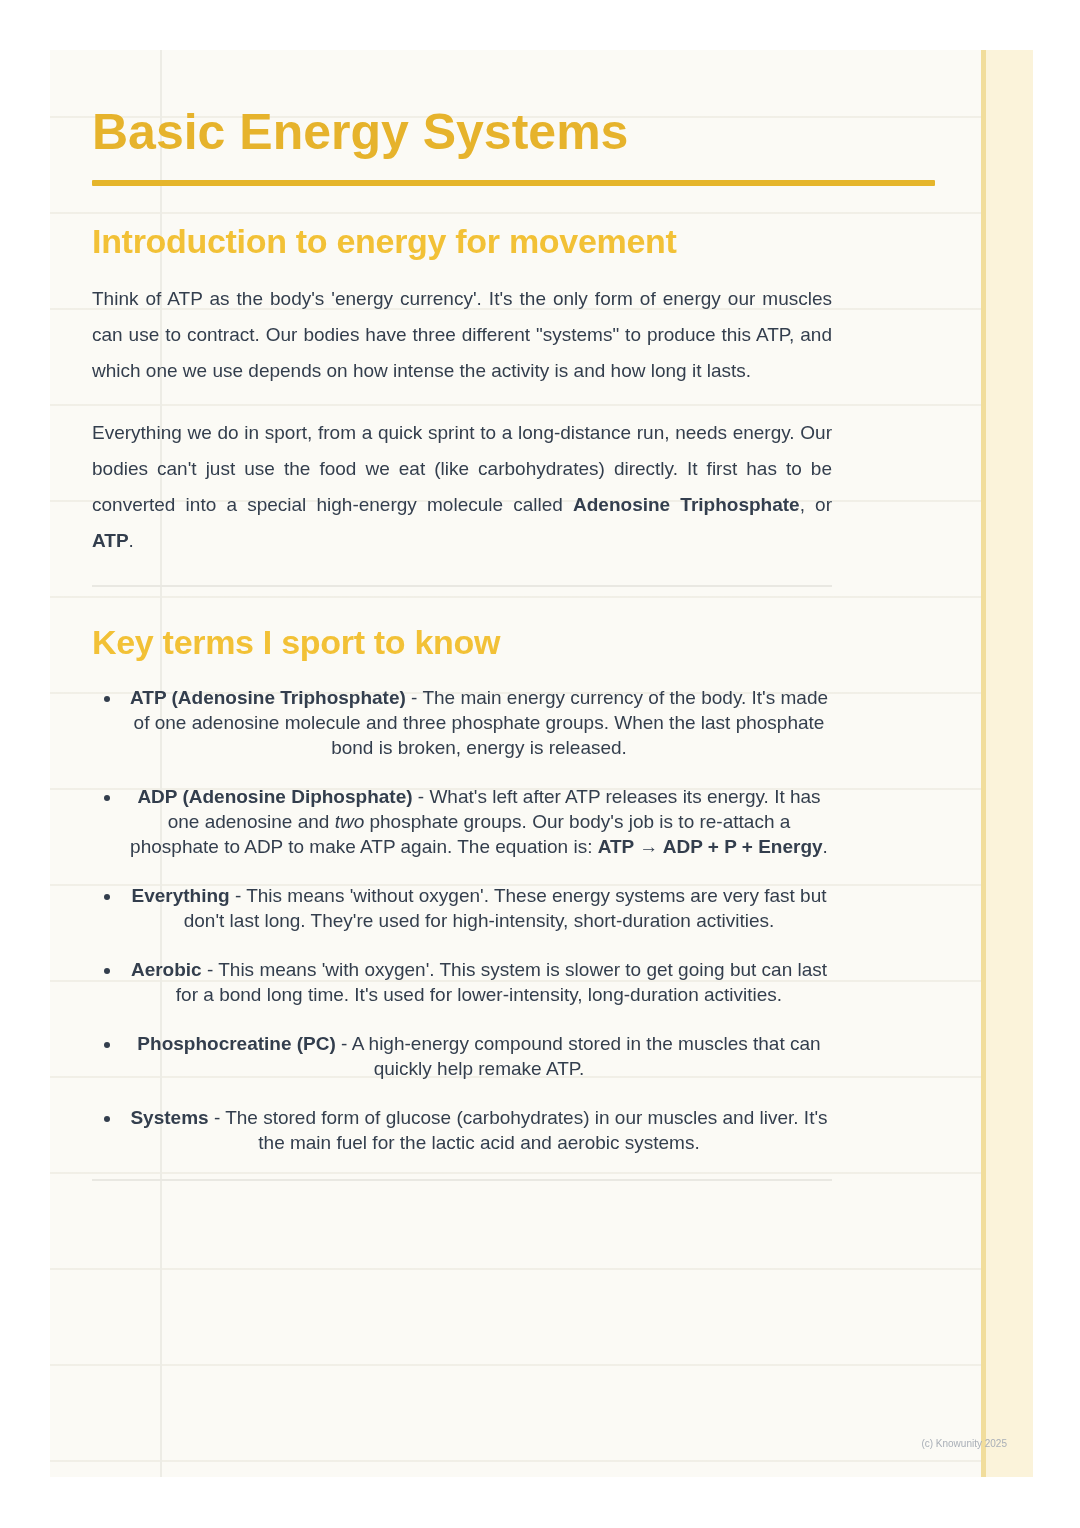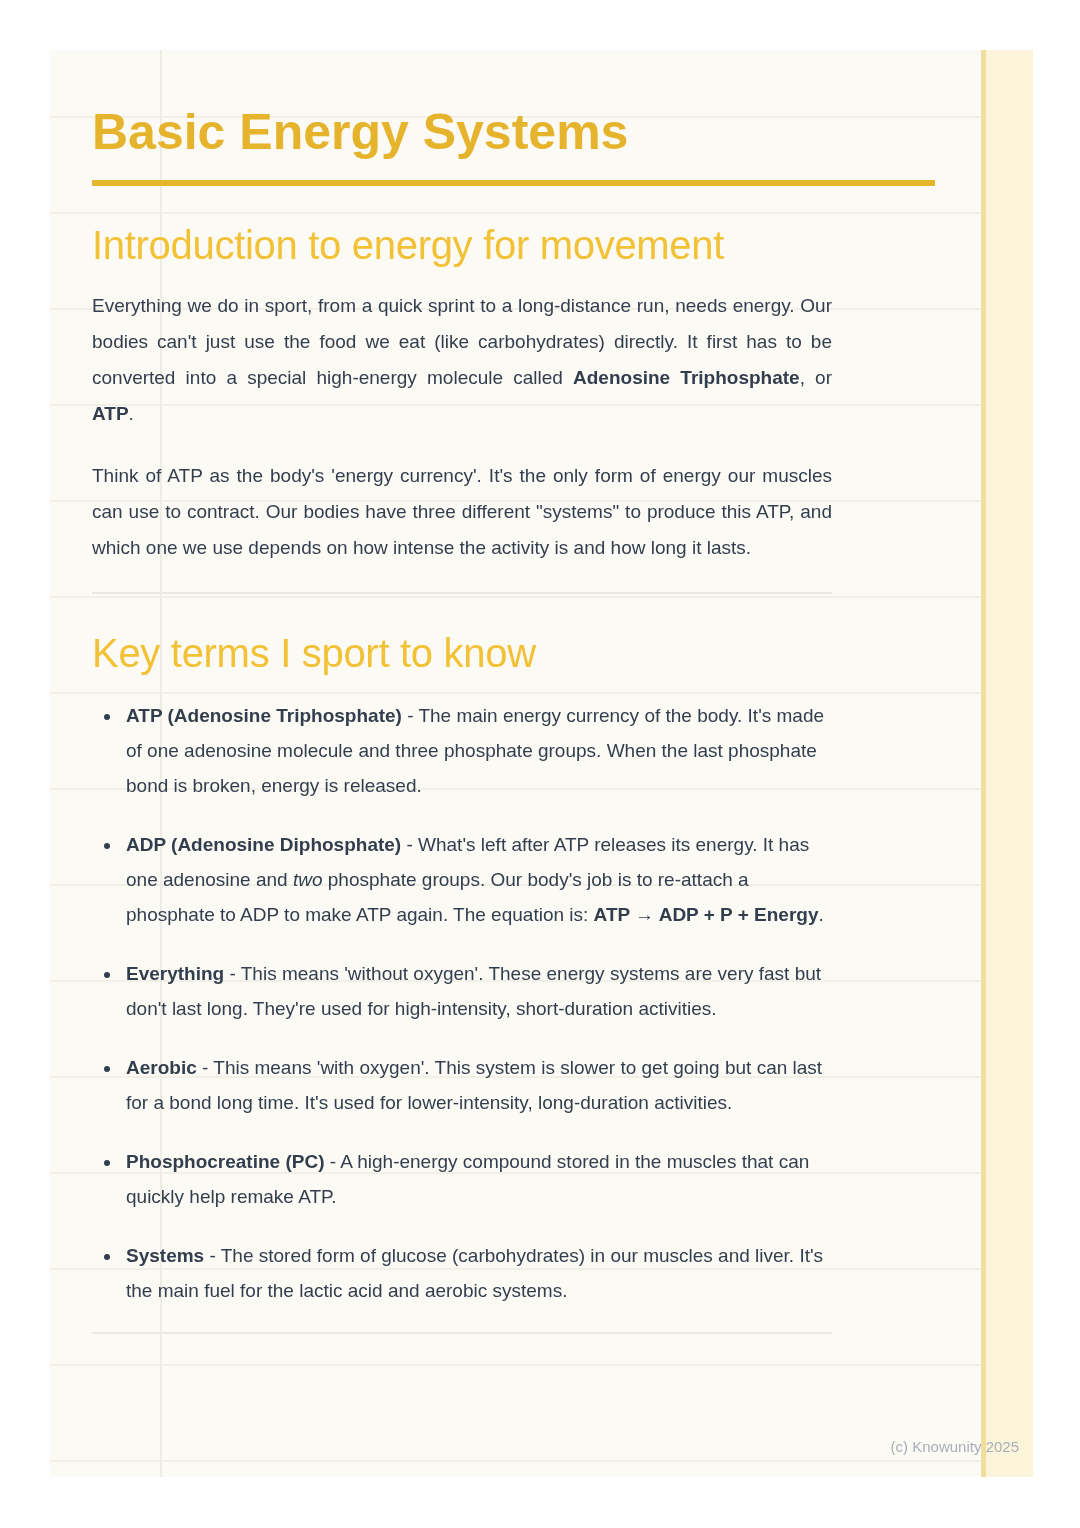--- a/index.html
+++ b/index.html
@@ -57,23 +57,23 @@
   }
   .title-rule {
     width: 843px;
     height: 6px;
     background: #E5B52B;
     margin: 21px 0 13px 0;
     border-radius: 1px;
   }
   h2.section-heading {
     margin: 38px 0 22px 0;
-    font-size: 40px;
+    font-size: 34px;
     line-height: 1.05;
-    font-weight: normal;
+    font-weight: bold;
     letter-spacing: -0.3px;
     color: #F2C136;
   }
   p.body-para {
     margin: 0 0 26px 0;
     font-size: 19px;
     line-height: 36px;
     text-align: justify;
     color: #333E4D;
   }
@@ -82,32 +82,33 @@
     border-top: 2px solid #E9E8E2;
     margin: 0;
   }
   ul.term-list {
     margin: 24px 0 12px 0;
     padding-left: 30px;
     list-style: disc;
   }
   ul.term-list > li {
     font-size: 19px;
-    line-height: 35px;
+    line-height: 25px;
     margin-bottom: 24px;
     padding-left: 4px;
     color: #333E4D;
+    text-align: center;
   }
   ul.term-list > li::marker { color: #333E4D; }
   b { font-weight: bold; }
   i { }
   .watermark {
     position: absolute;
-    right: 14px; top: 1388px;
-    font-size: 15px;
+    right: 26px; top: 1388px;
+    font-size: 10px;
     color: #A9AFB7;
     z-index: 3;
   }
 </style>
 </head>
 <body>
 
 <div class="canvas">
   <div class="page">
 
@@ -115,22 +116,22 @@
     <div class="side-band"></div>
 
     <div class="content">
 
       <h1 class="doc-title">Basic Energy Systems</h1>
 
       <div class="title-rule"></div>
 
       <section>
         <h2 class="section-heading">Introduction to energy for movement</h2>
+        <p class="body-para"><span>Think of ATP as the body's 'energy currency'. It's the only form of energy our muscles can use to contract. Our bodies have three different "systems" to produce this ATP, and which one we use depends on how intense the activity is and how long it lasts.</span></p>
         <p class="body-para"><span>Everything we do in sport, from a quick sprint to a long-distance run, needs energy. Our bodies can't just use the food we eat (like carbohydrates) directly. It first has to be converted into a special high-energy molecule called </span><b>Adenosine Triphosphate</b><span>, or </span><b>ATP</b><span>.</span></p>
-        <p class="body-para"><span>Think of ATP as the body's 'energy currency'. It's the only form of energy our muscles can use to contract. Our bodies have three different "systems" to produce this ATP, and which one we use depends on how intense the activity is and how long it lasts.</span></p>
       </section>
 
       <hr class="divider">
 
       <section>
         <h2 class="section-heading">Key terms I sport to know</h2>
         <ul class="term-list">
           <li><b>ATP (Adenosine Triphosphate)</b><span> - The main energy currency of the body. It's made of one adenosine molecule and three phosphate groups. When the last phosphate bond is broken, energy is released.</span></li>
           <li><b>ADP (Adenosine Diphosphate)</b><span> - What's left after ATP releases its energy. It has one adenosine and </span><i>two</i><span> phosphate groups. Our body's job is to re-attach a phosphate to ADP to make ATP again. The equation is: </span><b>ATP → ADP + P + Energy</b><span>.</span></li>
           <li><b>Everything</b><span> - This means 'without oxygen'. These energy systems are very fast but don't last long. They're used for high-intensity, short-duration activities.</span></li>

